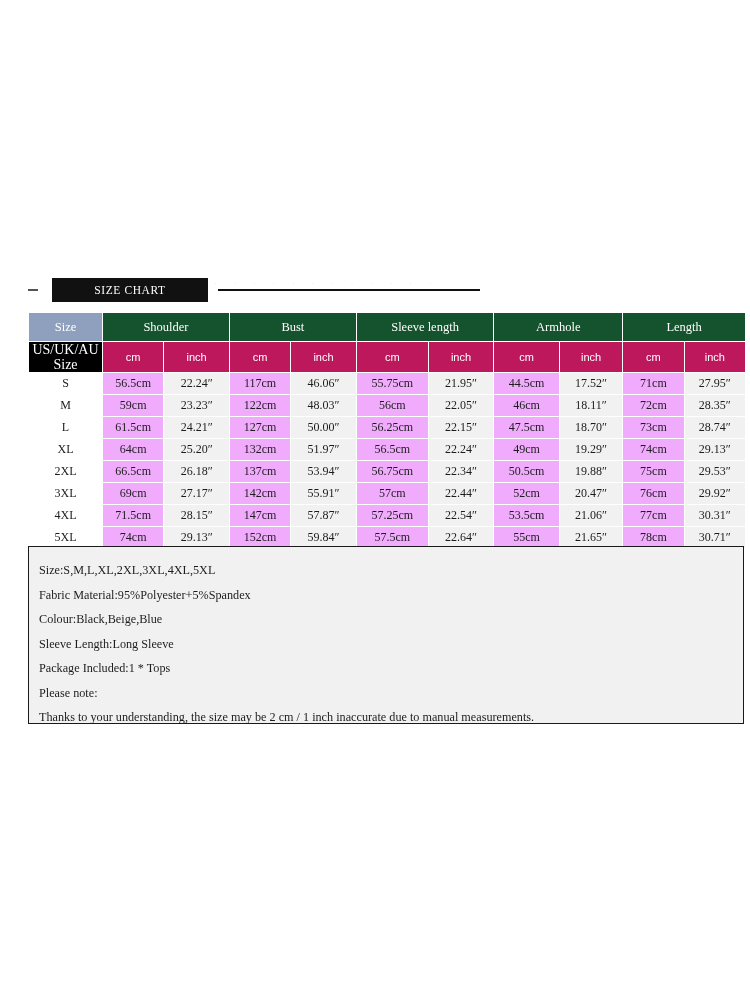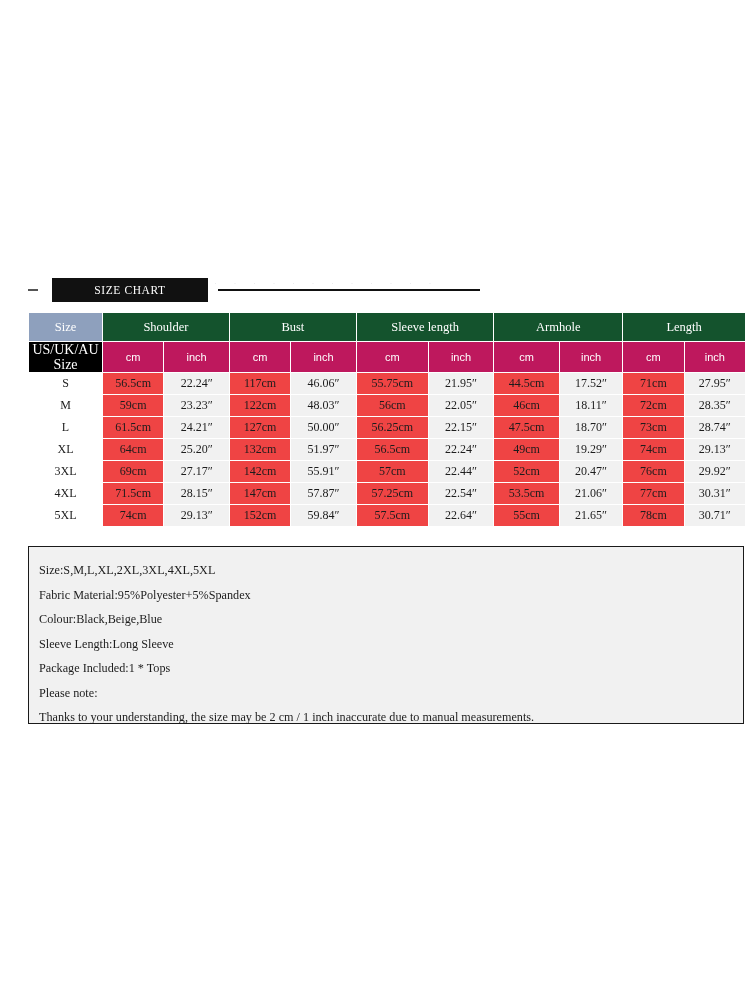--- a/index.html
+++ b/index.html
@@ -132,21 +132,21 @@
   .row-cell {
     height: 21px;
     font-size: 12px;
     color: #1c1c1c;
     font-family: "Liberation Serif", serif;
   }
   .c-size {
     background: #ffffff;
   }
   .c-cm {
-    background: #ef4444;
+    background: #f0abfc;
   }
   .c-inch {
     background: #f1f1f1;
   }
 
   
   .notes {
     position: absolute;
     left: 16px;
     top: 546px;
@@ -267,20 +267,33 @@
           <td class="row-cell c-cm">132cm</td>
           <td class="row-cell c-inch">51.97″</td>
           <td class="row-cell c-cm">56.5cm</td>
           <td class="row-cell c-inch">22.24″</td>
           <td class="row-cell c-cm">49cm</td>
           <td class="row-cell c-inch">19.29″</td>
           <td class="row-cell c-cm">74cm</td>
           <td class="row-cell c-inch">29.13″</td>
         </tr>
         <tr>
+          <td class="row-cell c-size">2XL</td>
+          <td class="row-cell c-cm">66.5cm</td>
+          <td class="row-cell c-inch">26.18″</td>
+          <td class="row-cell c-cm">137cm</td>
+          <td class="row-cell c-inch">53.94″</td>
+          <td class="row-cell c-cm">56.75cm</td>
+          <td class="row-cell c-inch">22.34″</td>
+          <td class="row-cell c-cm">50.5cm</td>
+          <td class="row-cell c-inch">19.88″</td>
+          <td class="row-cell c-cm">75cm</td>
+          <td class="row-cell c-inch">29.53″</td>
+        </tr>
+        <tr>
           <td class="row-cell c-size">3XL</td>
           <td class="row-cell c-cm">69cm</td>
           <td class="row-cell c-inch">27.17″</td>
           <td class="row-cell c-cm">142cm</td>
           <td class="row-cell c-inch">55.91″</td>
           <td class="row-cell c-cm">57cm</td>
           <td class="row-cell c-inch">22.44″</td>
           <td class="row-cell c-cm">52cm</td>
           <td class="row-cell c-inch">20.47″</td>
           <td class="row-cell c-cm">76cm</td>

